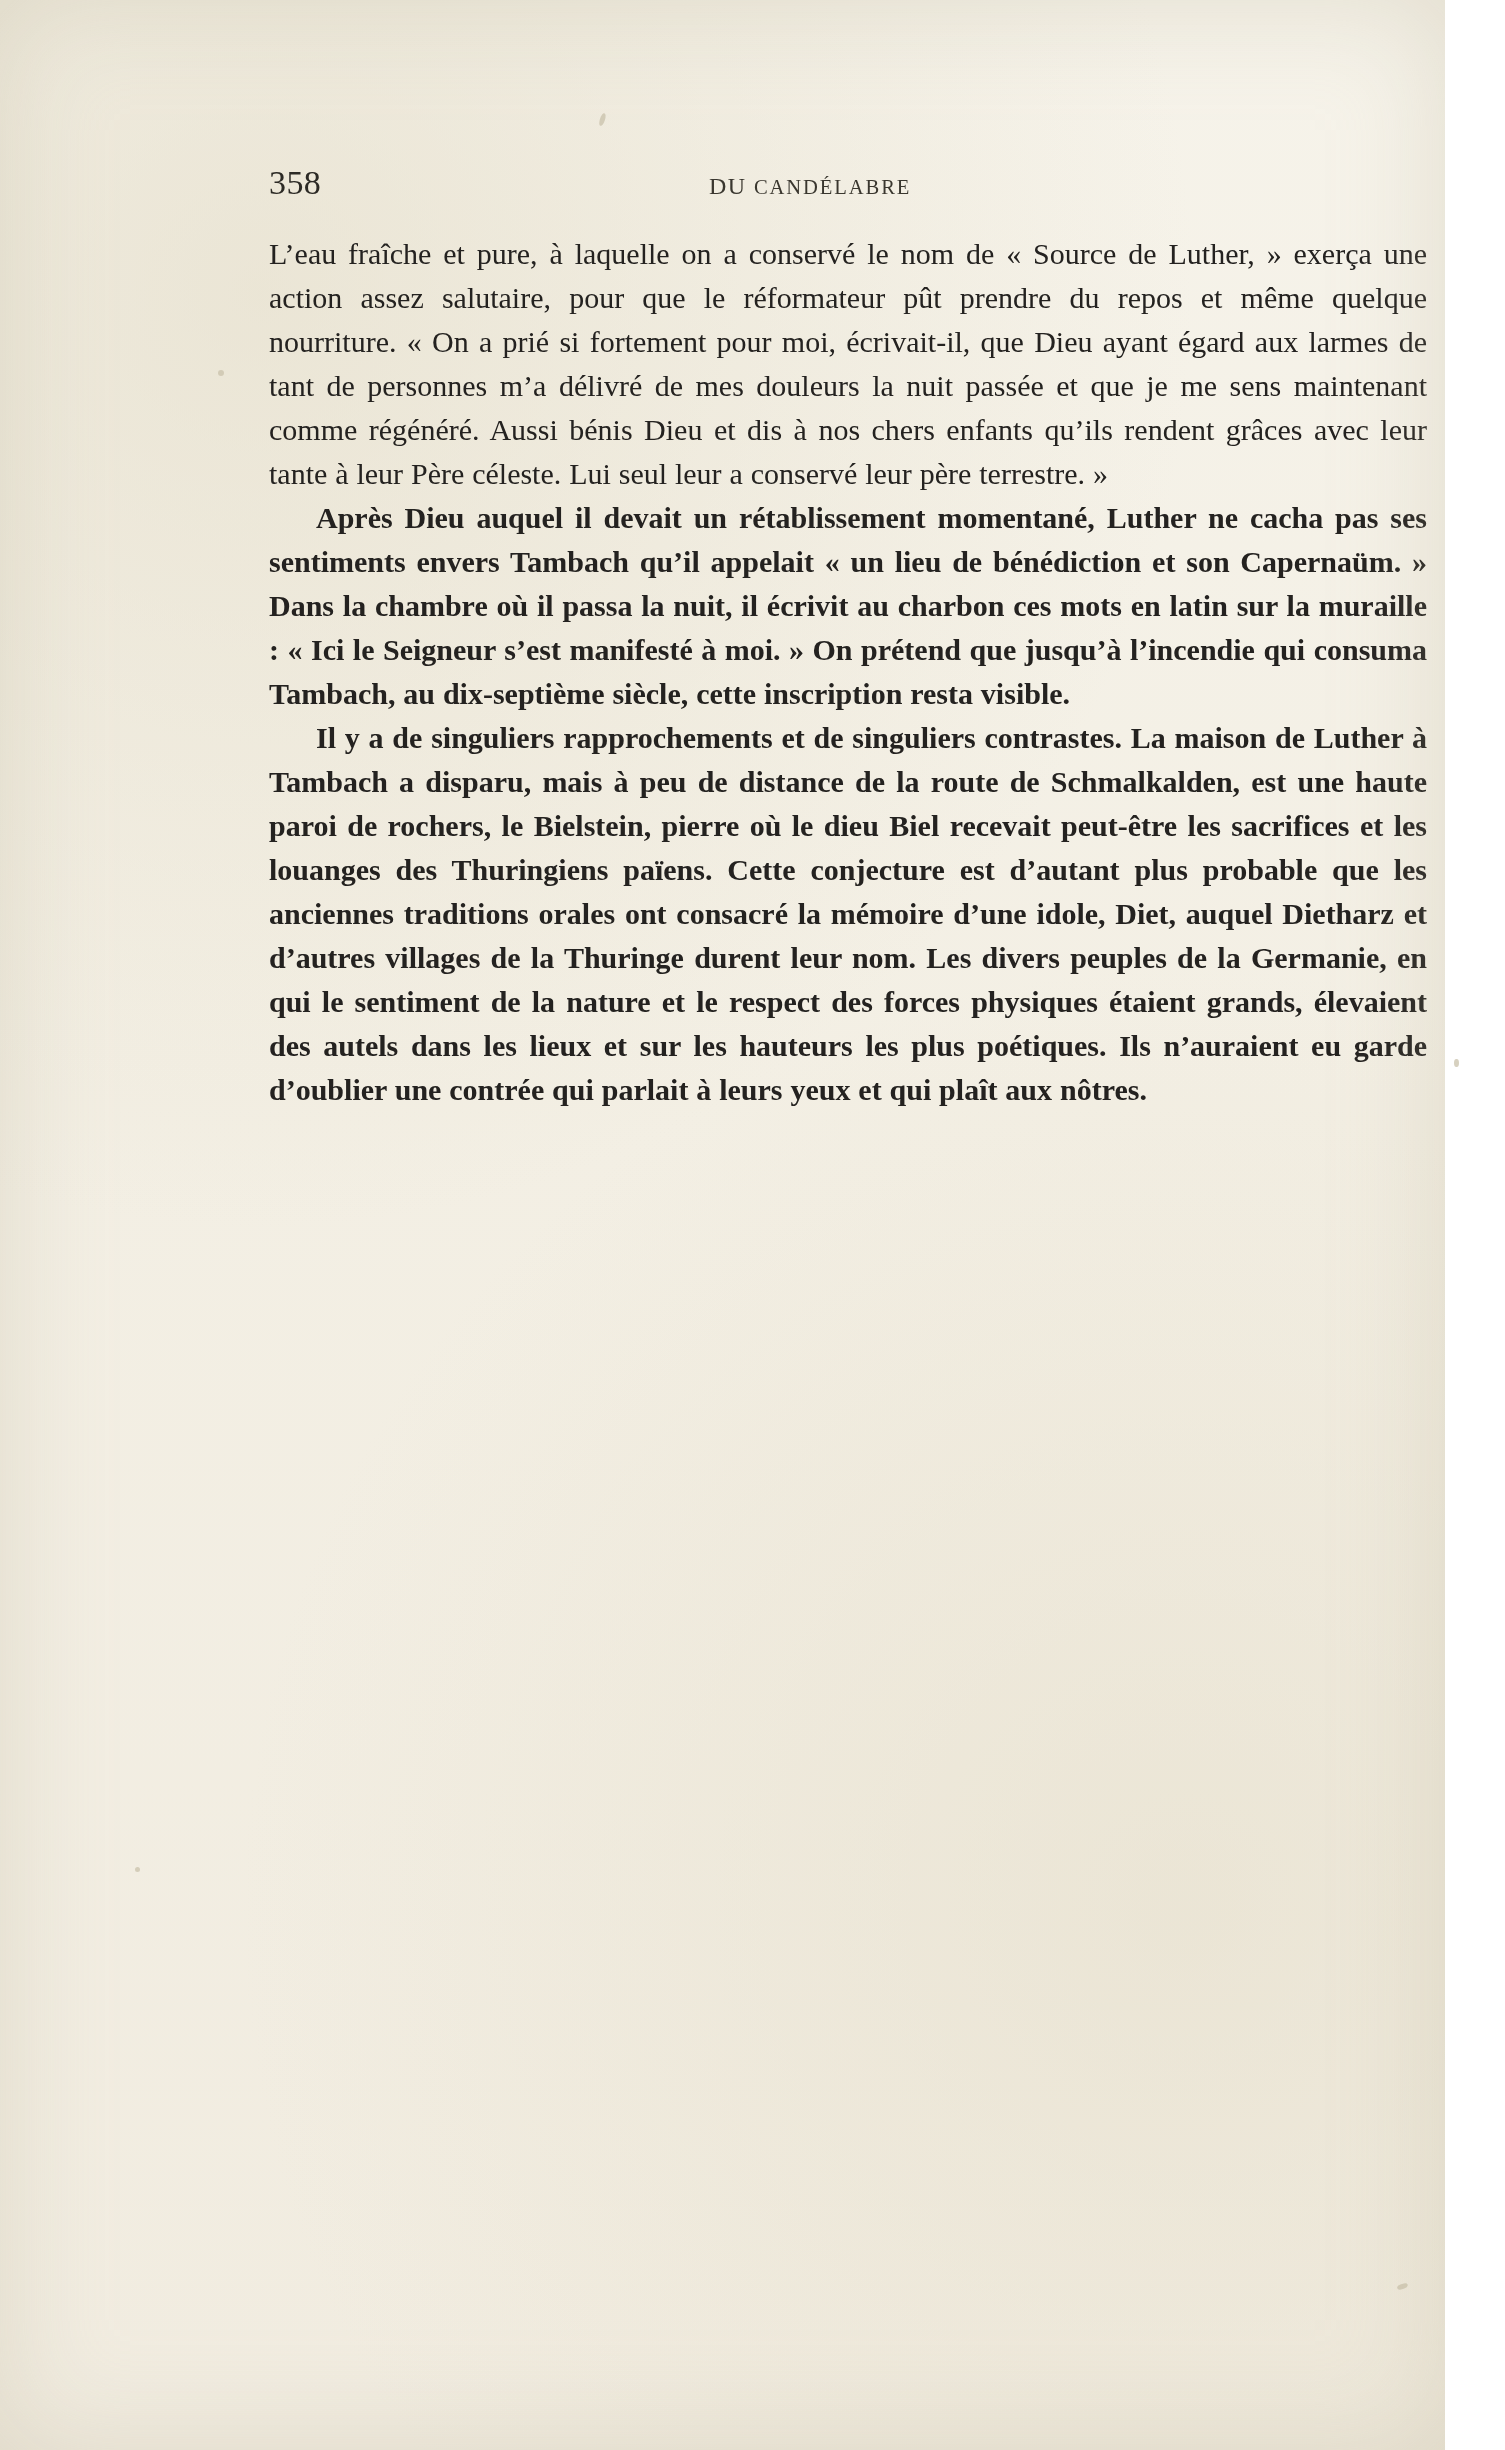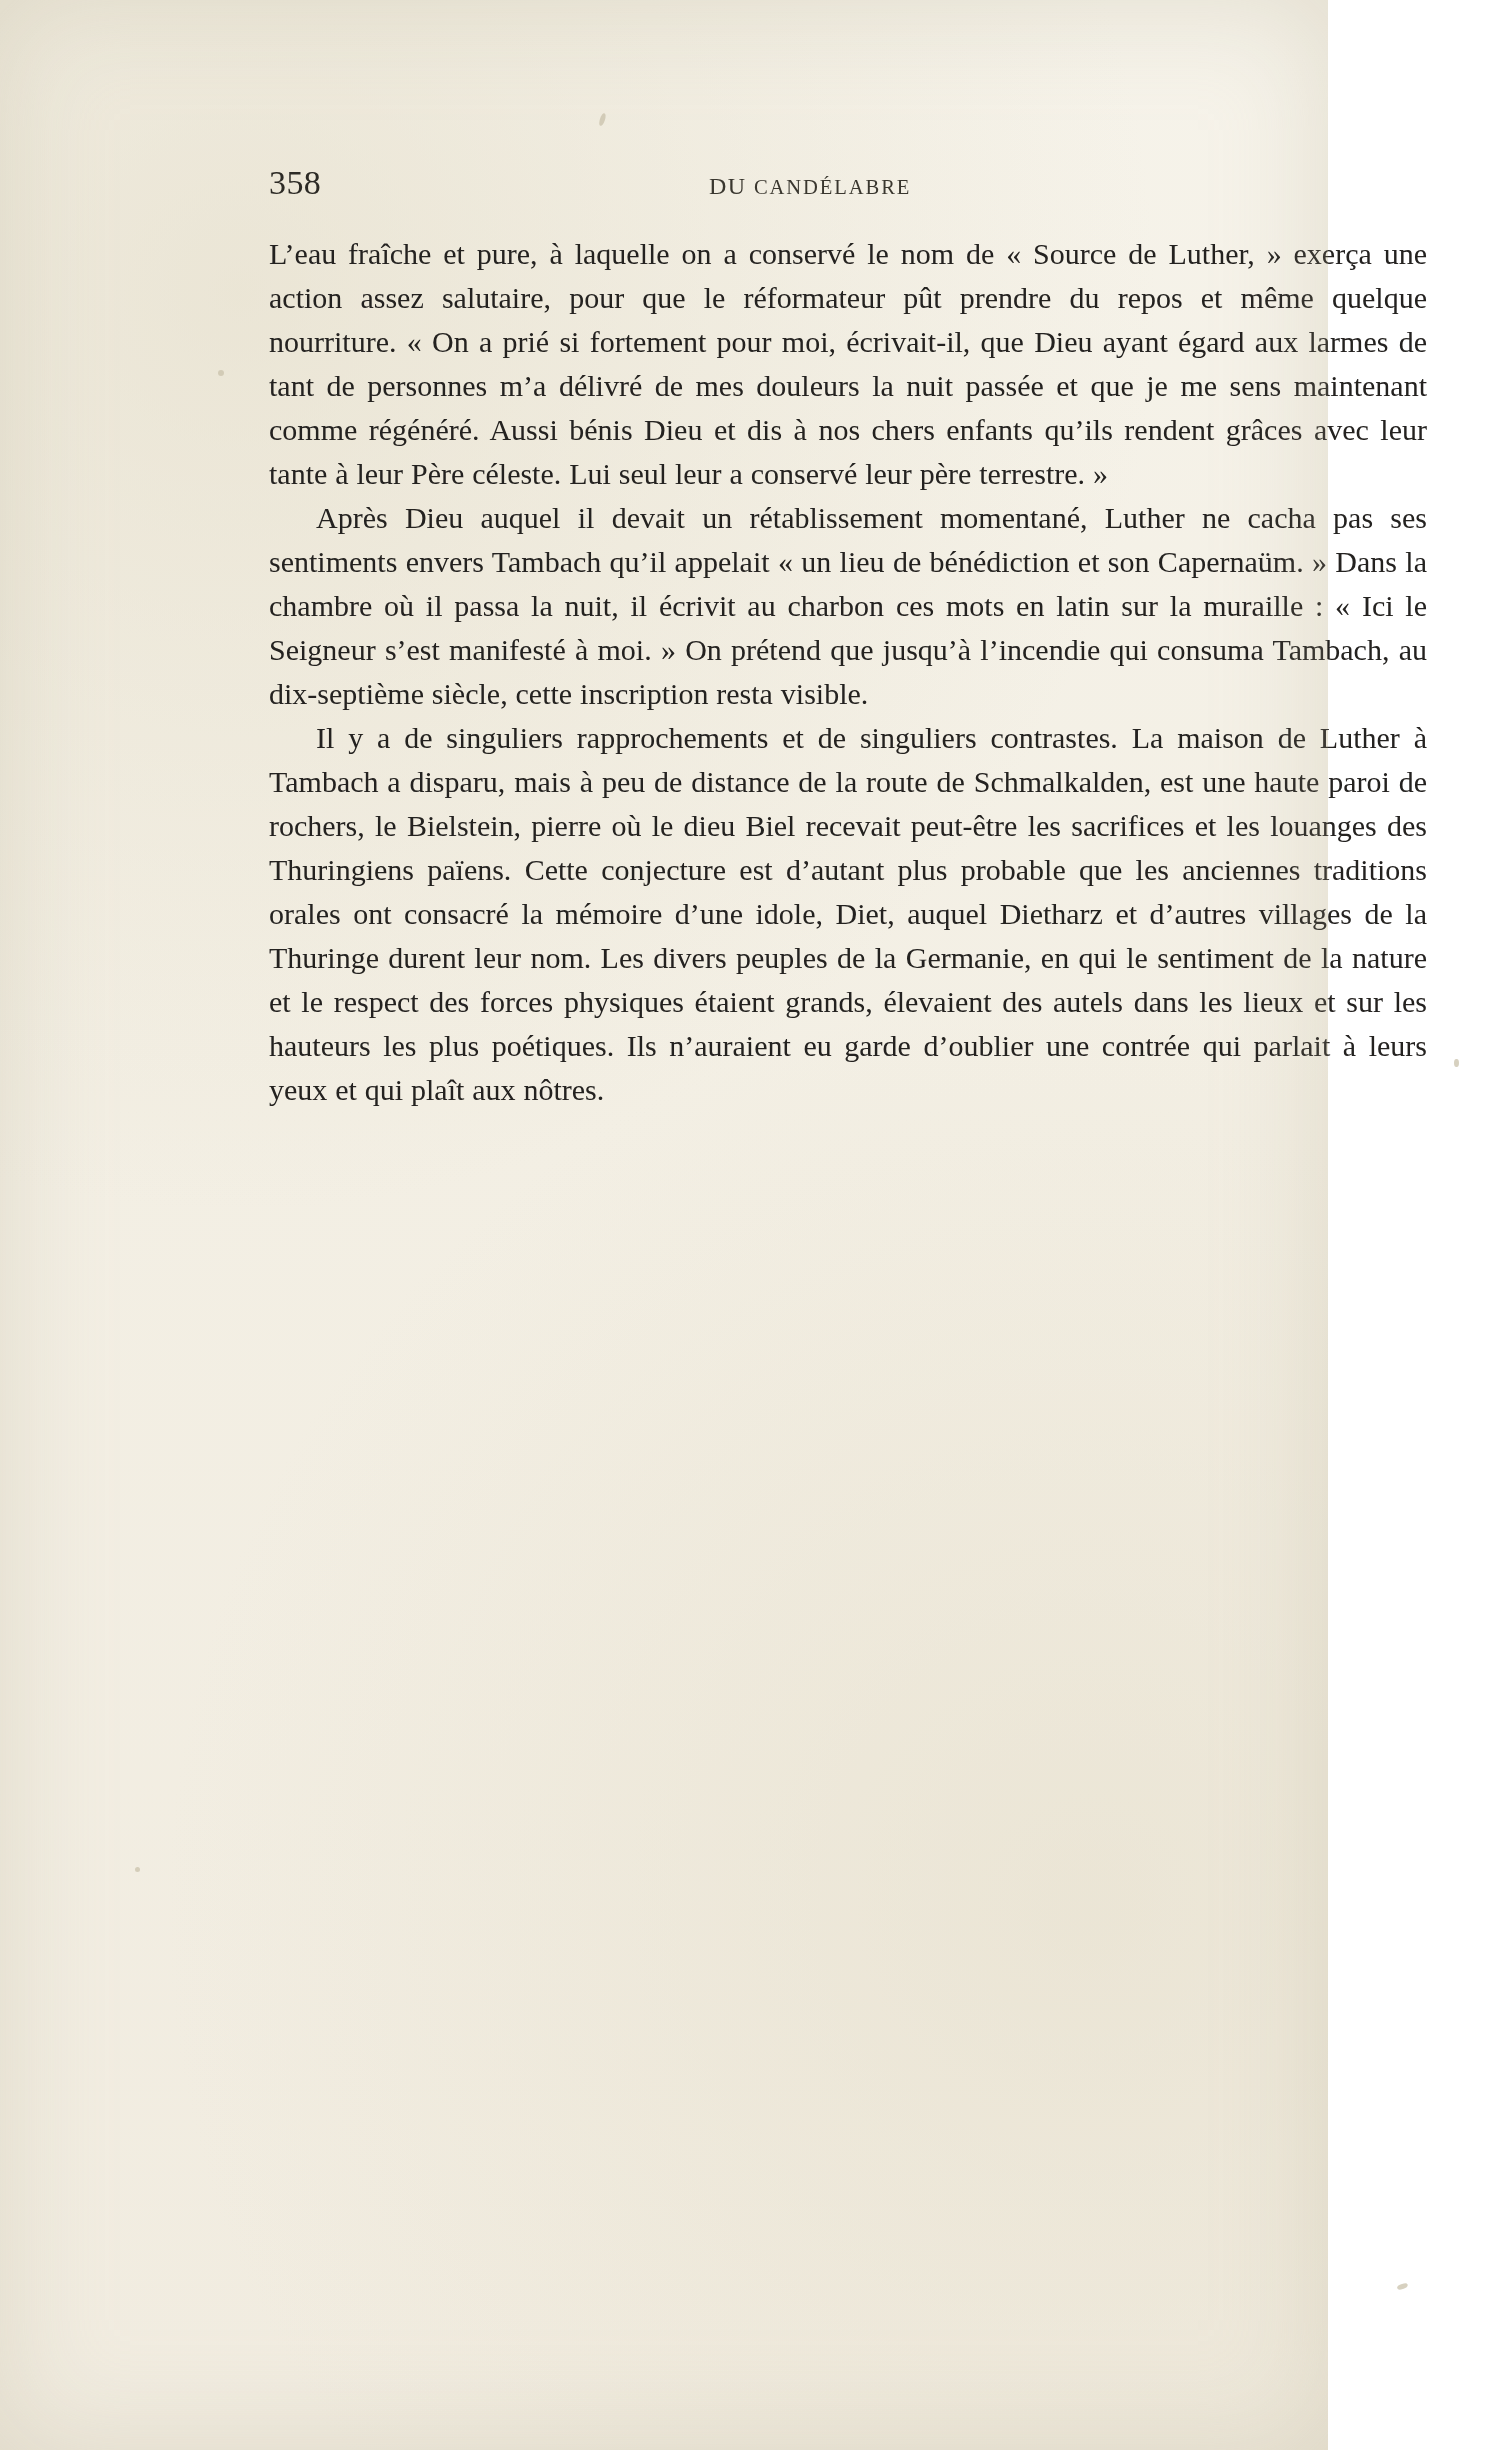--- a/index.html
+++ b/index.html
@@ -8,21 +8,21 @@
     background: #ffffff;
   }
   body {
     width: 1506px;
     height: 2450px;
     font-family: "Liberation Serif", serif;
     overflow: hidden;
   }
   .page {
     position: relative;
-    width: 1328px;
+    width: 1445px;
     height: 2450px;
     background: #f4f1e6;
     background-image:
       radial-gradient(circle at 18% 12%, rgba(226,219,198,0.55) 0%, rgba(244,241,230,0) 38%),
       radial-gradient(circle at 82% 78%, rgba(228,221,201,0.5) 0%, rgba(244,241,230,0) 42%),
       linear-gradient(180deg, #f6f3ea 0%, #f3efe4 45%, #f1ece0 100%);
     box-sizing: border-box;
   }
   .page::after {
     
@@ -67,20 +67,21 @@
     margin: 0;
     font-size: 30px;
     line-height: 44px;
     color: #242220;
     text-align: justify;
     text-justify: inter-word;
     word-spacing: 0.4px;
   }
   .body-text p.indent {
     text-indent: 47px;
+    font-weight: bold;
   }
   .speck {
     position: absolute;
     background: #c9c2ab;
     border-radius: 50%;
     opacity: 0.75;
   }
 </style>
 </head>
 <body>

